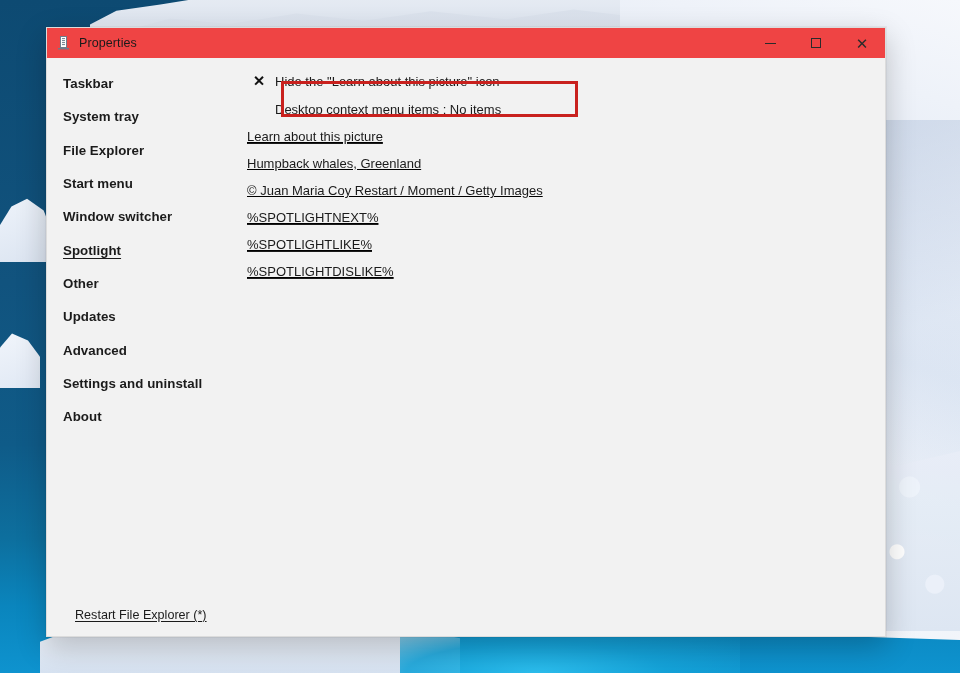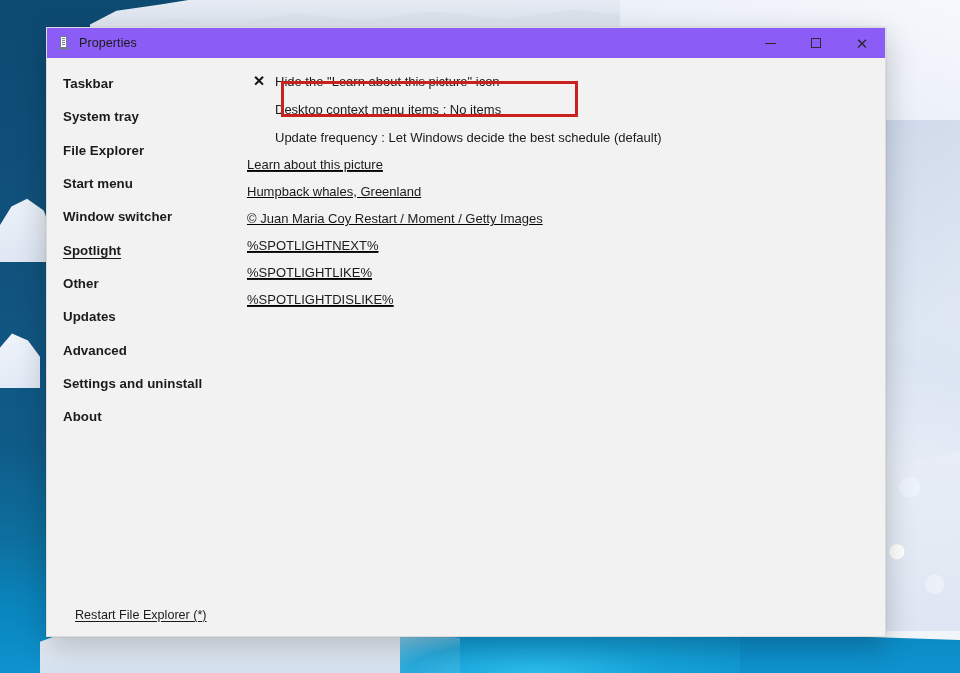--- a/index.html
+++ b/index.html
@@ -112,21 +112,21 @@
     border: 1px solid #dcdcdc;
     box-shadow: 0 0 0 1px rgba(0,0,0,.04), 0 10px 28px rgba(0,0,0,.22);
   }
 
   
   #titlebar {
     position: relative;
     height: 30px;
     display: flex;
     align-items: center;
-    background: #8b5cf6;
+    background: #ef4444;
   }
   .title-left {
     display: flex;
     align-items: center;
     gap: 7px;
     padding-left: 9px;
   }
   .app-icon {
     width: 16px; height: 16px;
     display: block;
@@ -340,24 +340,20 @@
         <div class="row opt">
           <div class="opt-check">✕</div>
           <div class="opt-label">Hide the "Learn about this picture" icon</div>
         </div>
 
         <div class="row opt">
           <div class="opt-indent"></div>
           <div class="opt-label">Desktop context menu items : No items</div>
         </div>
 
-        <div class="row opt">
-          <div class="opt-indent"></div>
-          <div class="opt-label">Update frequency : Let Windows decide the best schedule (default)</div>
-        </div>
 
         <div class="linkrow">
           <span class="ulink">Learn about this picture</span>
         </div>
 
         <div class="linkrow">
           <span class="plain">Humpback whales, Greenland</span>
         </div>
 
         <div class="linkrow">

